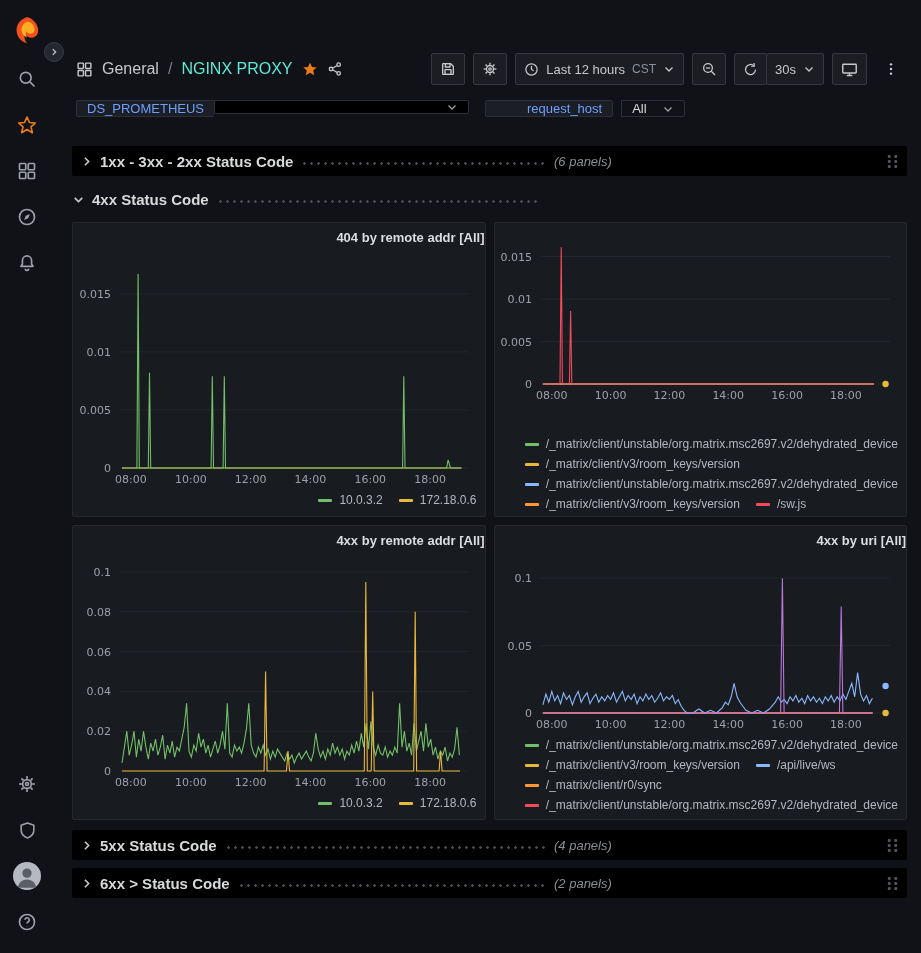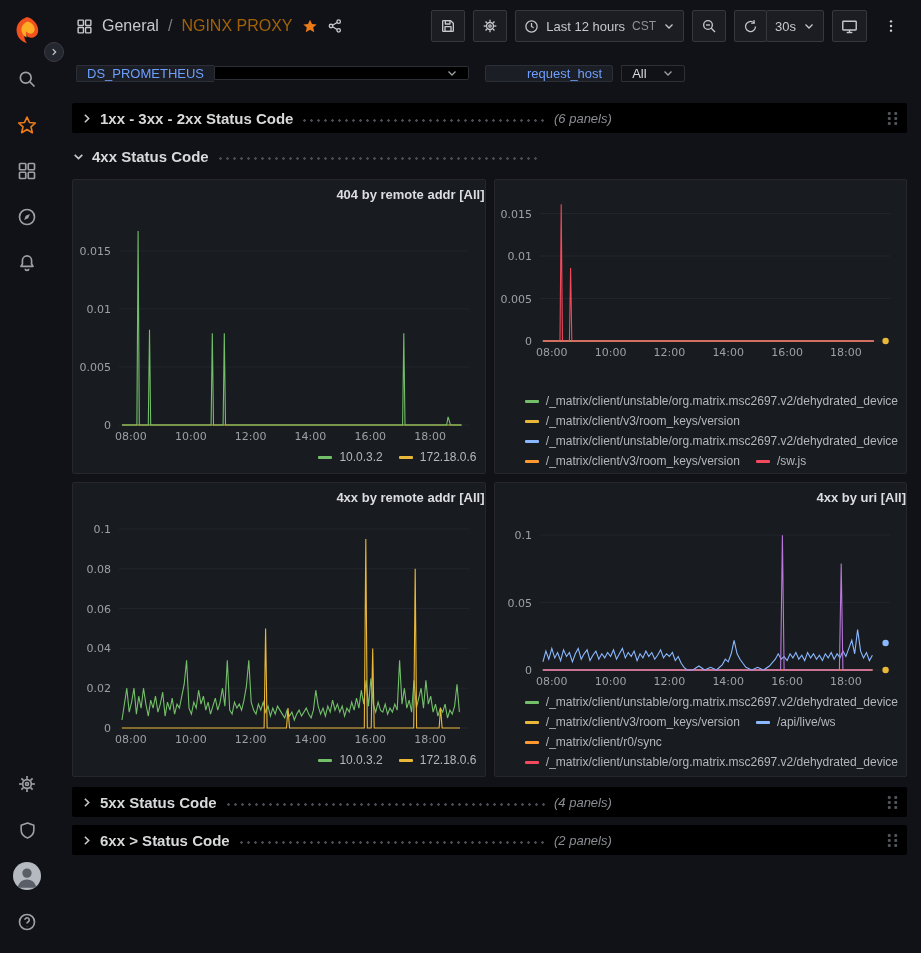--- a/index.html
+++ b/index.html
@@ -17,36 +17,36 @@
   .side-item.active { color:#eb7b18; }
   .side-item svg { display:block; }
   .logo { width:54px; height:40px; display:flex; align-items:center; justify-content:center; margin-bottom:6px; }
   .side-bottom { margin-top:auto; display:flex; flex-direction:column; align-items:center; }
   .expand-btn { position:absolute; top:42px; right:-10px; width:20px; height:20px; border-radius:50%; background:#25272e; border:1px solid #3a3d45; color:#c7c8cc; display:flex; align-items:center; justify-content:center; z-index:5; cursor:pointer; }
   .avatar { width:28px; height:28px; border-radius:50%; background:#b5bac1; display:flex; align-items:center; justify-content:center; overflow:hidden; }
 
   
   .main { flex:1; display:flex; flex-direction:column; min-width:0; }
 
-  .topbar { height:52px; flex:0 0 52px; display:flex; padding:0 14px 0 22px; gap:10px; }
+  .topbar { height:52px; flex:0 0 52px; display:flex; padding:0 14px 0 22px; gap:10px;margin-top:43px; }
   .crumb-wrap { display:flex; align-items:center; gap:9px; font-size:16px; }
   .crumb-section { color:#c7c8cc; cursor:pointer; }
   .crumb-sep { color:#7b7f86; }
-  .crumb-title { color:#a16207; font-weight:500; cursor:pointer; }
+  .crumb-title { color:#5eead4; font-weight:500; cursor:pointer; }
   .tb-right { margin-left:auto; display:flex; align-items:center; gap:8px; }
   .tb-btn { height:32px; min-width:32px; display:flex; align-items:center; justify-content:center; gap:7px;
             background:#1b1d23; border:1px solid #35383f; border-radius:2px; color:#c7c8cc;
             font-size:13px; padding:0 8px; cursor:pointer; white-space:nowrap; }
   .tb-btn .dim { color:#8e9299; font-size:12px; }
   .tb-group { display:flex; }
   .tb-group .tb-btn + .tb-btn { margin-left:-1px; }
   .kebab-btn { border:none; background:transparent; }
 
   .submenu { height:42px; flex:0 0 42px; display:flex; align-items:center; gap:16px; padding:0 14px 0 22px; }
-  .var-group { display:flex; align-items:center; height:32px; }
+  .var-group { display:flex; align-items:flex-start; height:32px; }
   .var-label { display:flex; align-items:center; padding:0 10px; background:#1b1e24; border:1px solid #2c2f36; border-right:none; border-radius:2px 0 0 2px; color:#6e9fff; font-size:13px; font-weight:500; cursor:pointer; }
   .var-value { display:flex; align-items:center; justify-content:space-between; padding:0 10px; background:#000; border:1px solid #2c2f36; border-radius:0 2px 2px 0; color:#d8d9da; font-size:13px; min-width:255px; cursor:pointer; }
   .var-value.small { min-width:64px; background:#111217; }
   .var-label.solo { border-right:1px solid #2c2f36; border-radius:2px; margin-right:8px;padding-left:41px; }
 
   .scroll { flex:1; overflow:hidden; padding:6px 14px 0 18px; }
 
   .row-header { display:flex; align-items:center; height:30px; margin:3px 0 8px; color:#d8d9da; }
   .row-header.collapsed { background:#000000; border-radius:2px; padding:0 8px; }
   .row-lead { display:flex; align-items:center; flex:0 0 474px; min-width:0; cursor:pointer; }

